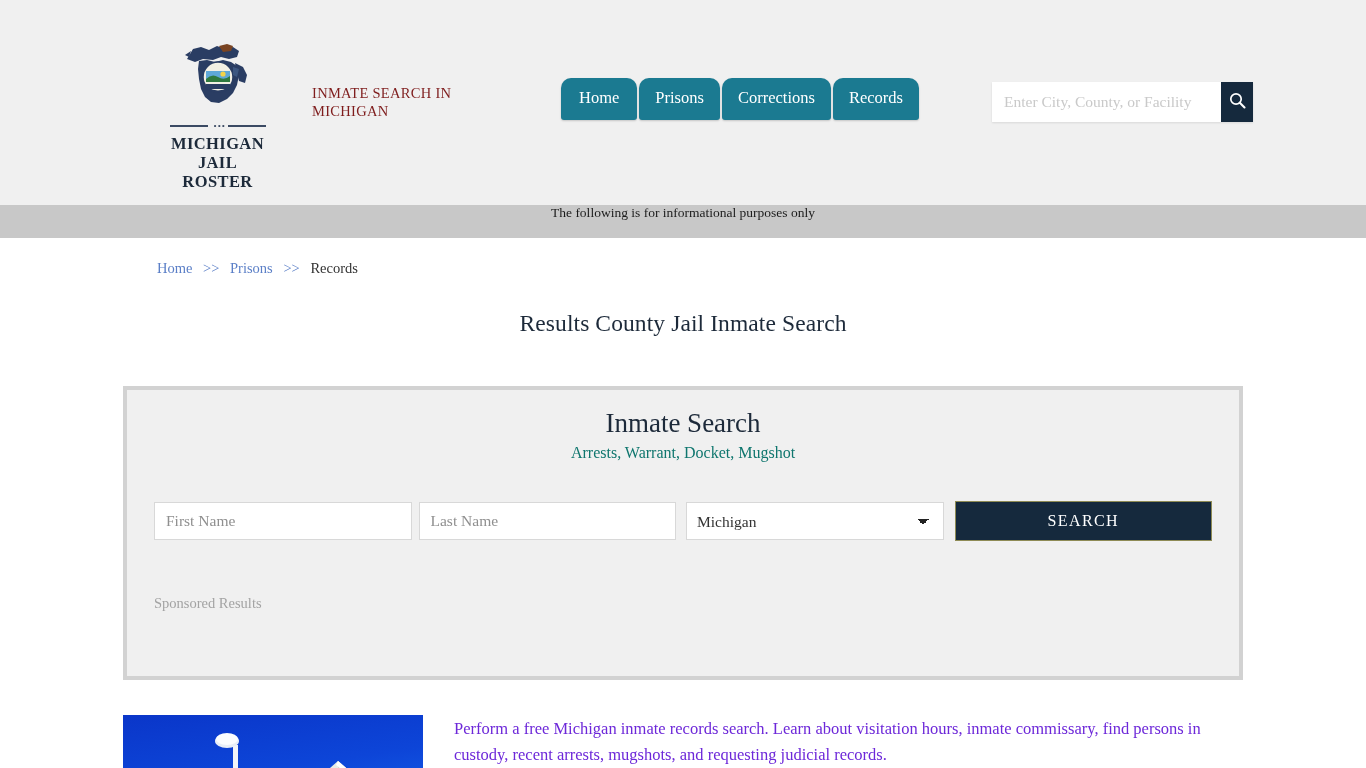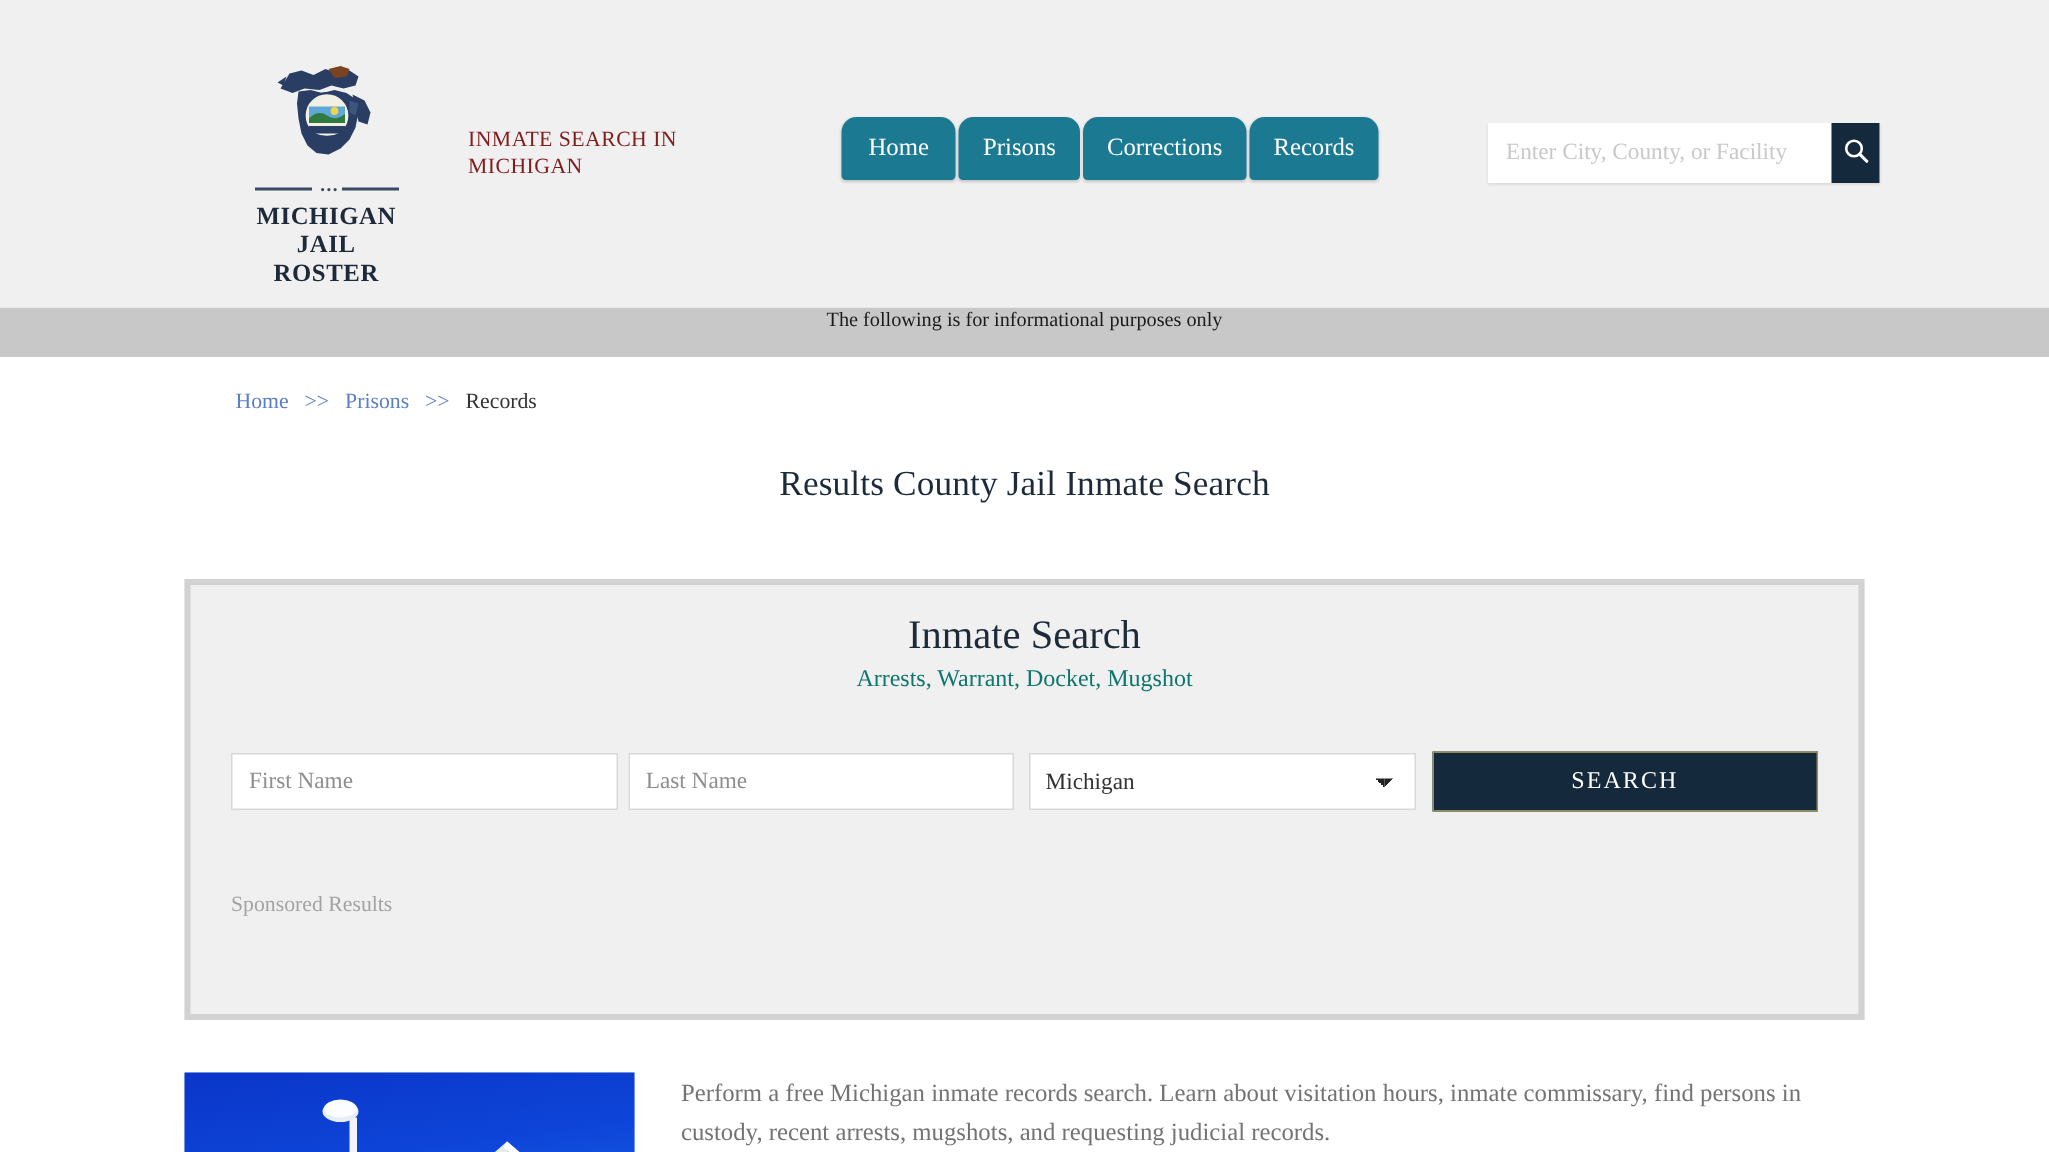--- a/index.html
+++ b/index.html
@@ -280,21 +280,21 @@
     height: 120px;
     flex: 0 0 300px;
     margin-right: 31px;
     overflow: hidden;
     position: relative;
     background: #0b3fd0;
   }
   .lower-text {
     font-size: 16.5px;
     line-height: 26px;
-    color: #737373;
+    color: #6d28d9;
     padding-top: 1px;
   }
 </style>
 </head>
 <body>
 
 <header class="site-header">
   <div class="header-inner">
 
     <div class="logo-block">

